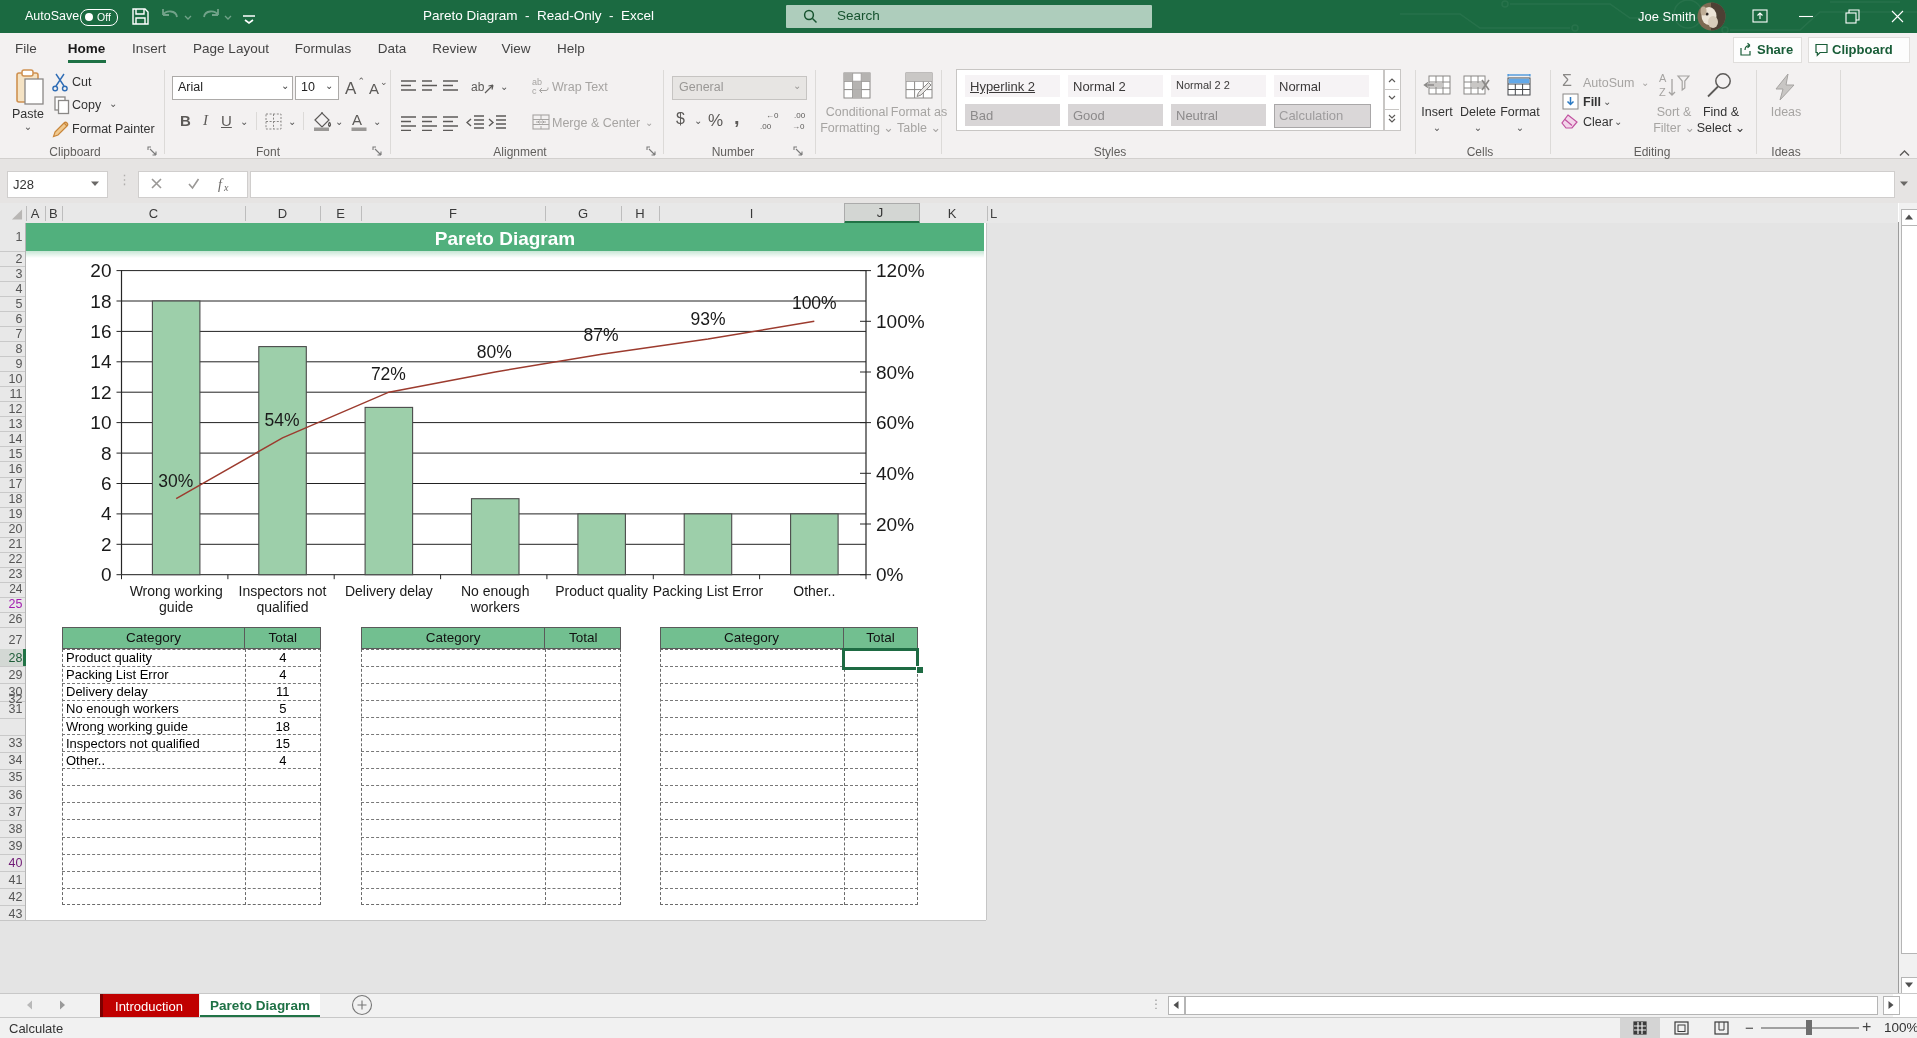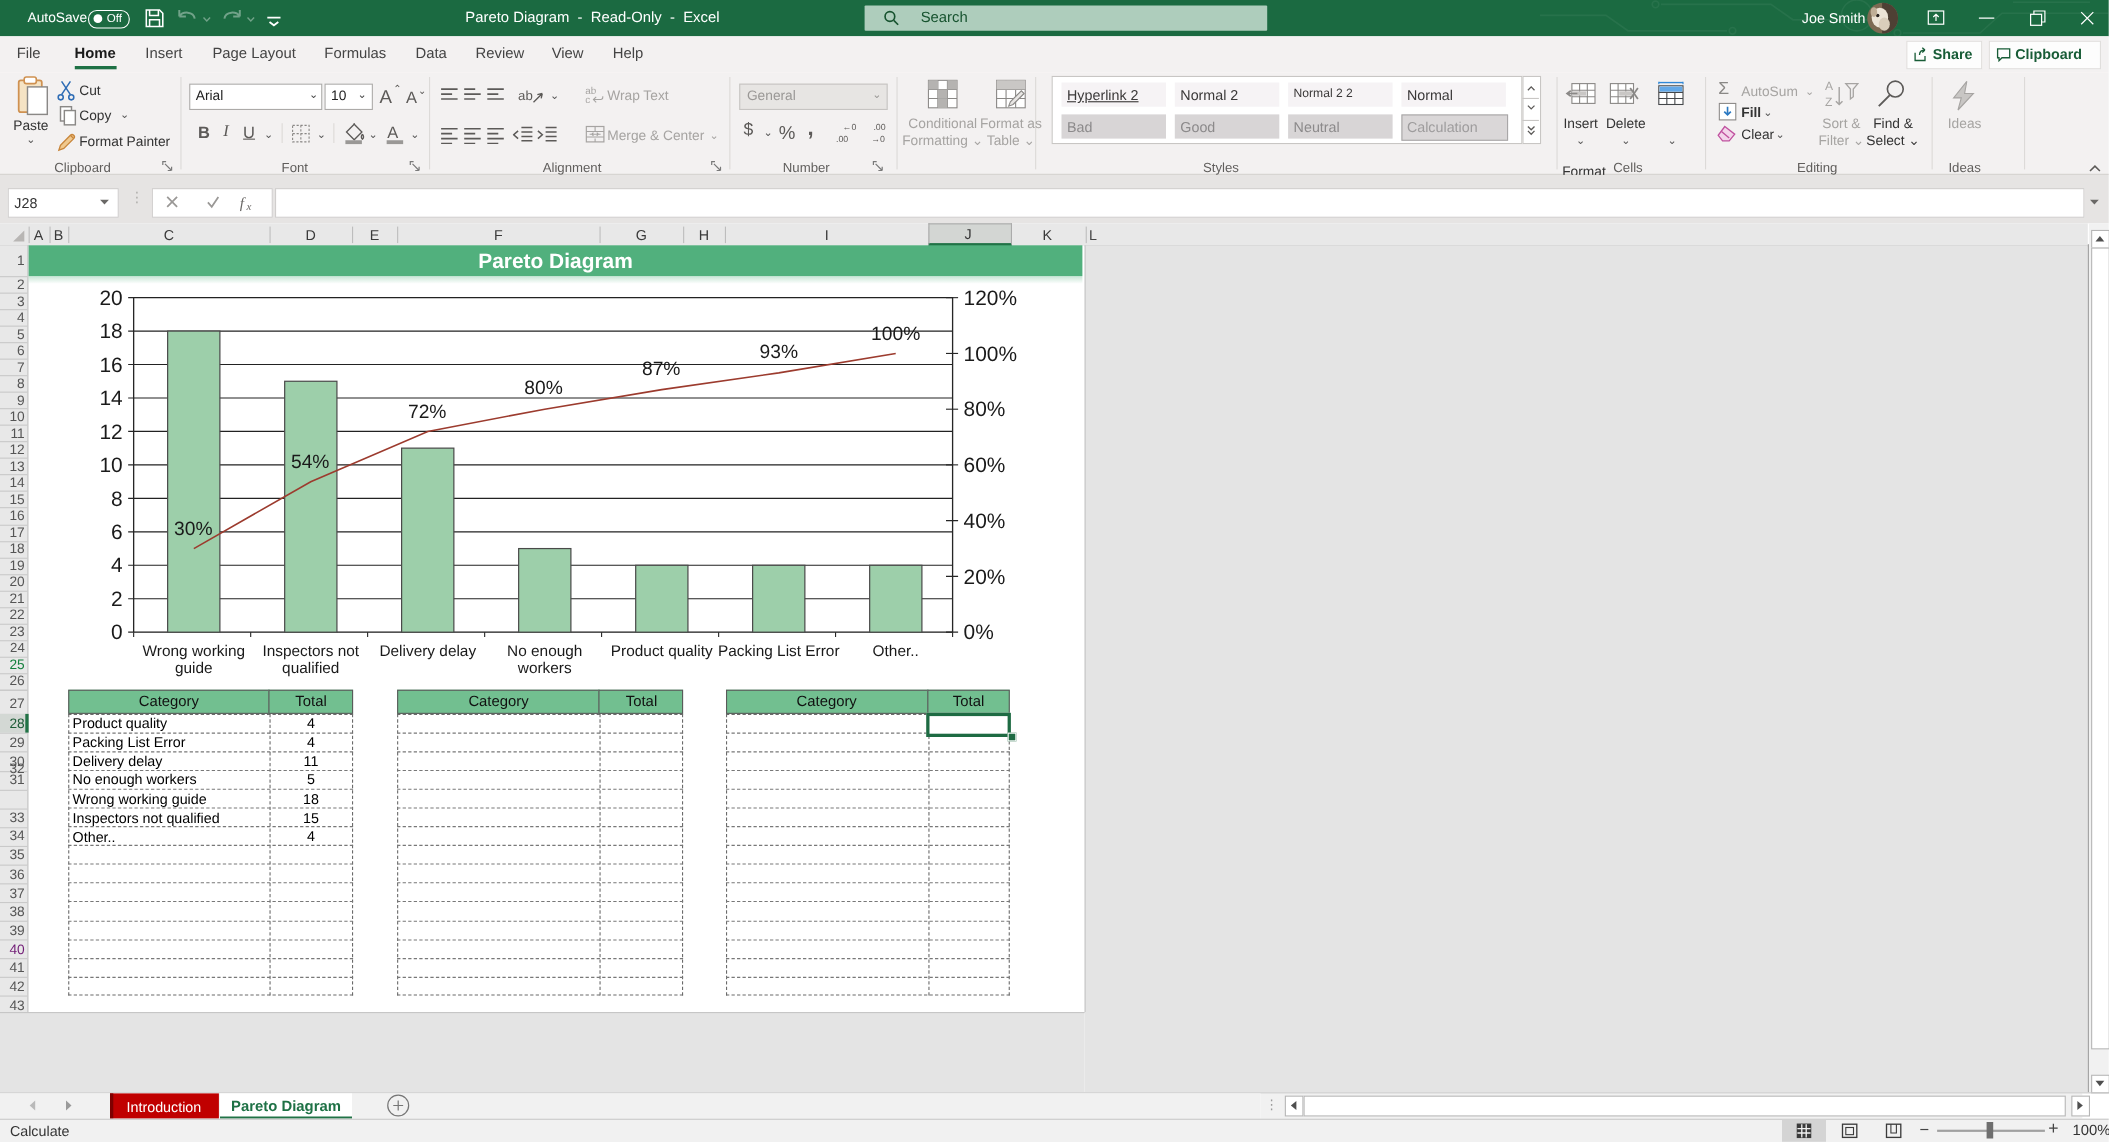--- a/index.html
+++ b/index.html
@@ -340,21 +340,21 @@
       <rect x="4" y="4" width="22" height="17" fill="#fff" stroke="#44474a"></rect>
         <path d="M4 10 h22 M4 15.5 h22 M11.3 10 v11 M18.6 10 v11" stroke="#44474a"></path>
         <rect x="4.7" y="4.7" width="20.6" height="4.6" fill="#62a8e8"></rect>
         <path d="M4 1 h22" stroke="#2f88d8" stroke-width="1.2"></path>
       <path d="M4 0 v2.5 M26 0 v2.5" stroke="#2f88d8" stroke-width="1"></path>
     </svg>
 <div class="tx" style="left:1437px;top:105px;transform:translateX(-50%);font-size:12.5px;color:#333;">Insert</div>
 <div class="tx" style="left:1437px;top:122px;transform:translateX(-50%);font-size:10px;color:#555;">⌄</div>
 <div class="tx" style="left:1478px;top:105px;transform:translateX(-50%);font-size:12.5px;color:#333;">Delete</div>
 <div class="tx" style="left:1478px;top:122px;transform:translateX(-50%);font-size:10px;color:#555;">⌄</div>
-<div class="tx" style="left:1440px;top:105px;transform:translateX(-50%);font-size:12.5px;color:#333;margin-top:44px;">Format</div>
+<div class="tx" style="left:1520px;top:105px;transform:translateX(-50%);font-size:12.5px;color:#333;">Format</div>
 <div class="tx" style="left:1520px;top:122px;transform:translateX(-50%);font-size:10px;color:#555;">⌄</div>
 <div class="tx" style="left:1562px;top:72px;font-size:16px;color:#8a8886;">Σ</div>
 <div class="tx" style="left:1583px;top:76px;font-size:12.5px;color:#a6a4a2;">AutoSum</div>
 <div class="tx" style="left:1641px;top:77px;font-size:10px;color:#a6a4a2;">⌄</div>
 <svg class="ab" style="left:1562px;top:93px;width:17px;height:17px" viewBox="0 0 17 17">
 <rect x="1" y="1" width="15" height="15" fill="#fff" stroke="#8a8886"></rect>
 <path d="M8.5 4 v7 M5.5 8.5 l3 3 l3 -3" stroke="#2b79c2" stroke-width="1.5" fill="none"></path>
     </svg>
 <div class="tx" style="left:1583px;top:95px;font-size:12.5px;color:#333;font-weight:bold;">Fill</div>
 <div class="tx" style="left:1603px;top:96px;font-size:10px;color:#555;">⌄</div>
@@ -501,21 +501,21 @@
 <div class="tx" style="right:1894.5px;top:446.93px;font-size:12.5px;color:#555;text-align:right;">15</div>
 <div class="tx" style="right:1894.5px;top:461.94px;font-size:12.5px;color:#555;text-align:right;">16</div>
 <div class="tx" style="right:1894.5px;top:476.95000000000005px;font-size:12.5px;color:#555;text-align:right;">17</div>
 <div class="tx" style="right:1894.5px;top:491.96000000000004px;font-size:12.5px;color:#555;text-align:right;">18</div>
 <div class="tx" style="right:1894.5px;top:506.97px;font-size:12.5px;color:#555;text-align:right;">19</div>
 <div class="tx" style="right:1894.5px;top:521.98px;font-size:12.5px;color:#555;text-align:right;">20</div>
 <div class="tx" style="right:1894.5px;top:536.99px;font-size:12.5px;color:#555;text-align:right;">21</div>
 <div class="tx" style="right:1894.5px;top:552.0px;font-size:12.5px;color:#555;text-align:right;">22</div>
 <div class="tx" style="right:1894.5px;top:567.01px;font-size:12.5px;color:#555;text-align:right;">23</div>
 <div class="tx" style="right:1894.5px;top:582.02px;font-size:12px;color:#555;text-align:right;">24</div>
-<div class="tx" style="right:1894.5px;top:597.03px;font-size:12.5px;color:#15803d;text-align:left;">25</div>
+<div class="tx" style="right:1894.5px;top:597.03px;font-size:12.5px;color:#a21caf;text-align:left;">25</div>
 <div class="tx" style="right:1894.5px;top:612.04px;font-size:12.5px;color:#555;text-align:right;">26</div>
 <div class="tx" style="right:1894.5px;top:632.5px;font-size:12.5px;color:#555;text-align:right;">27</div>
 <div class="ab" style="left:0;top:649.3px;width:22.5px;height:17.2px;background:#d3d8d4;border-right:3px solid #217346;"></div>
 <div class="tx" style="right:1894.5px;top:651.0px;font-size:12.5px;color:#1e5c38;text-align:right;">28</div>
 <div class="tx" style="right:1894.5px;top:668.07px;font-size:12.5px;color:#555;text-align:right;">29</div>
 <div class="tx" style="right:1894.5px;top:685.14px;font-size:12.5px;color:#555;text-align:right;">30</div>
 <div class="tx" style="right:1894.5px;top:702.21px;font-size:12.5px;color:#555;text-align:right;">31</div>
 <div class="tx" style="right:1894.5px;top:692px;font-size:12.5px;color:#555;text-align:right;">32</div>
 <div class="tx" style="right:1894.5px;top:736.35px;font-size:12.5px;color:#555;text-align:left;">33</div>
 <div class="tx" style="right:1894.5px;top:753.42px;font-size:12.5px;color:#555;text-align:right;">34</div>

